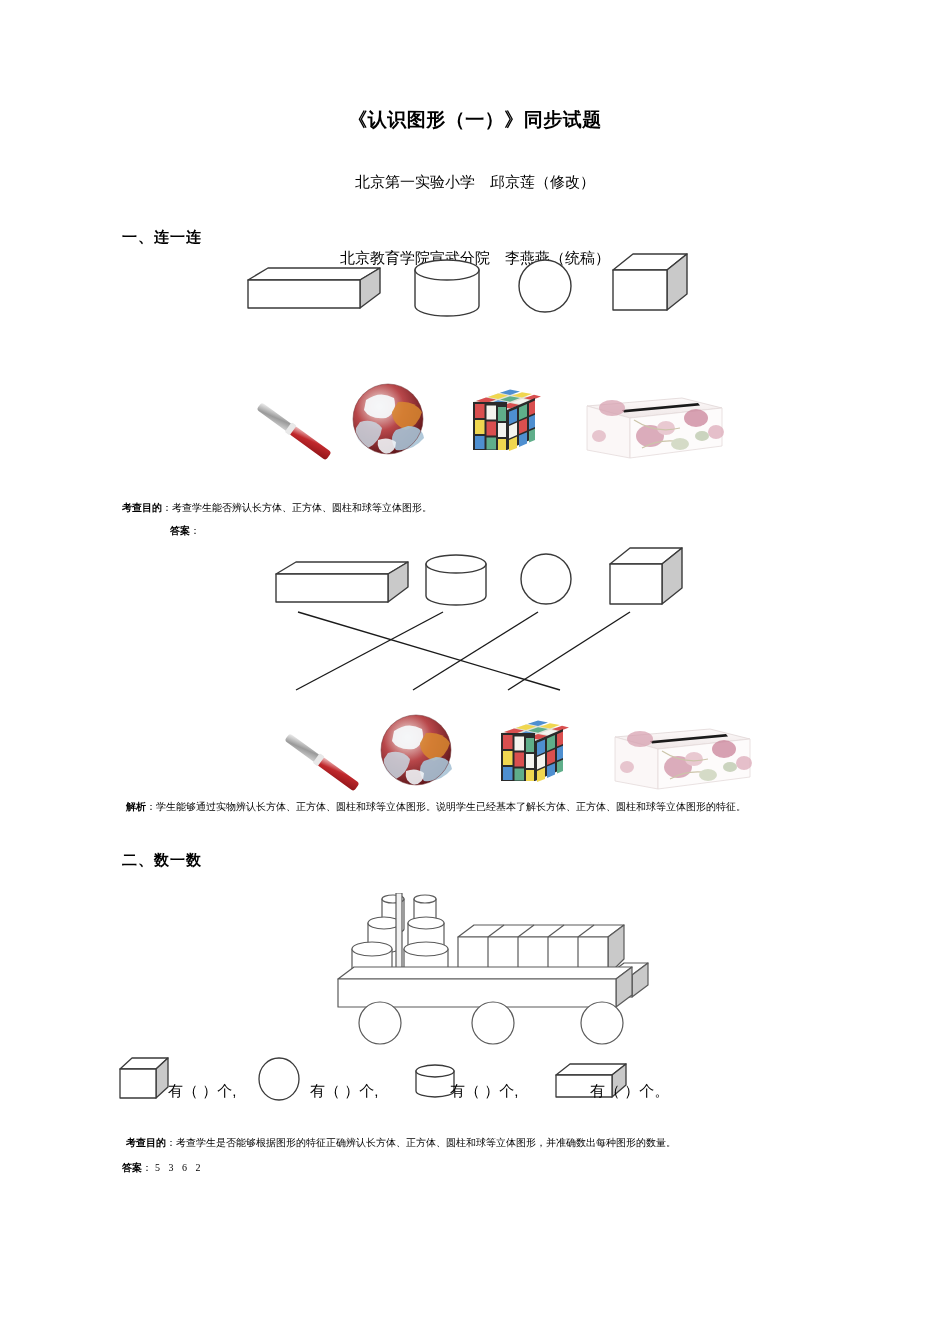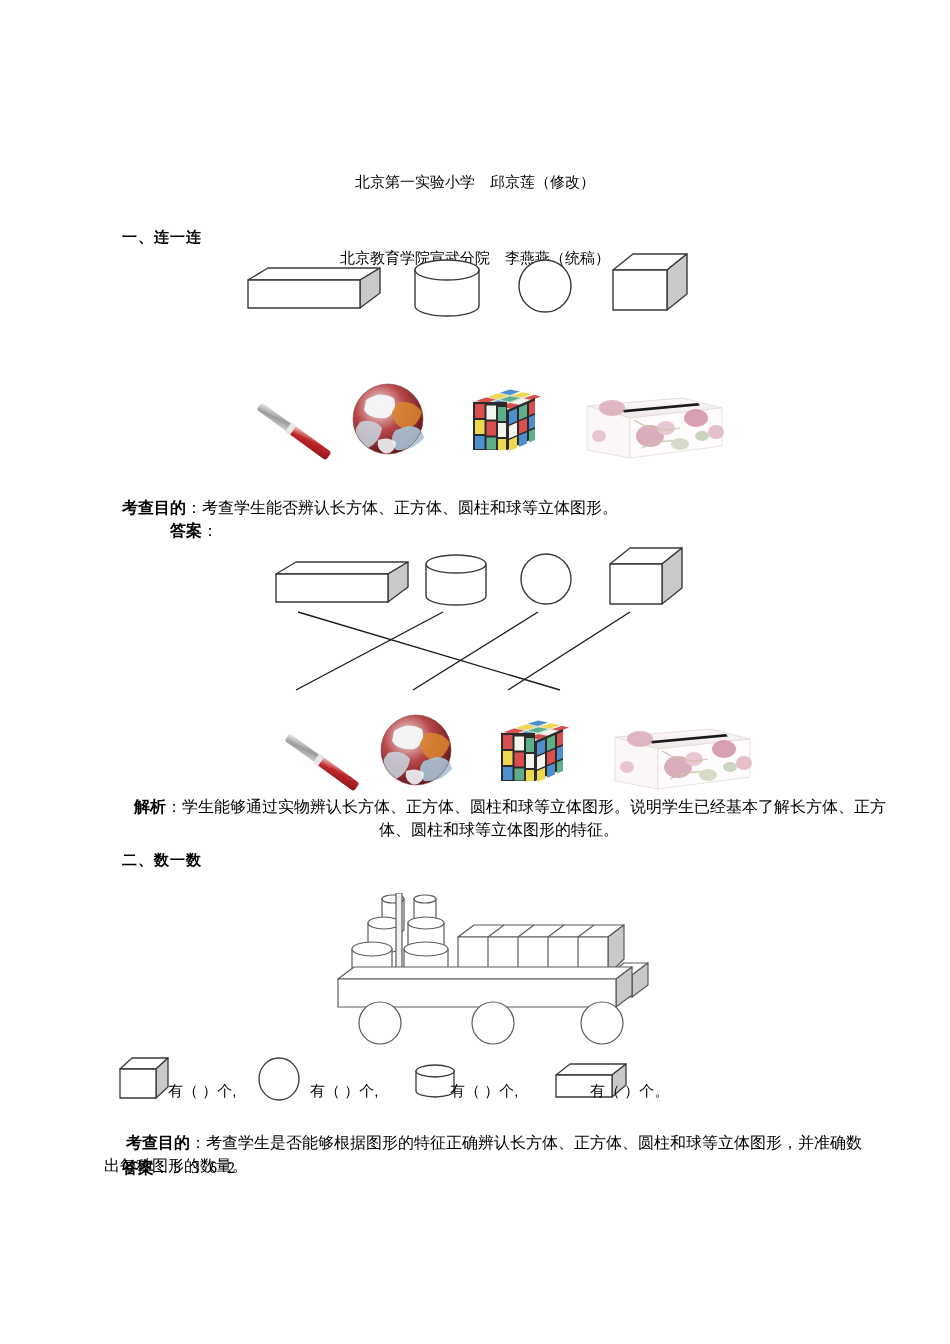--- a/index.html
+++ b/index.html
@@ -22,26 +22,26 @@
   .author-1 { top:145px; }
   .author-2 { top:173px; }
   .author-3 { top:201px;margin-top:48px; }
 
   .sec-head {
     position:absolute; font-size:15px; font-weight:bold; letter-spacing:1px;
   }
   .sec-1 { left:122px; top:228px; }
   .sec-2 { left:122px; top:851px; }
 
-  .para { position:absolute; font-size:16px; line-height:23px; }
+  .para { position:absolute; font-size:10px; line-height:23px; }
   .para b { font-weight:bold; }
 
   .p-goal1 { left:122px; top:496px; width:700px; }
   .p-ans1  { left:122px; top:519px;margin-left:48px; }
-  .p-analysis { left:104px; top:795px; width:790px; text-indent:22px;text-align:center; }
+  .p-analysis { left:104px; top:795px; width:790px; text-indent:22px; }
   .p-goal2 { left:104px; top:1131px; width:770px; text-indent:22px; }
   .p-ans2  { left:122px; top:1156px; }
   .ans-nums { font-family:"Liberation Serif","DejaVu Serif",serif; letter-spacing:3px; padding-left:3px; }
 
   
   .fig { position:absolute; }
   .fig svg { display:block; }
 
   .shapes-row-1 { left:230px; top:248px; }
   .objects-row-1 { left:230px; top:374px; }
@@ -57,20 +57,21 @@
   .ct-1 { left:168px; }
   .ct-2 { left:310px; }
   .ct-3 { left:450px; }
   .ct-4 { left:590px; }
 </style>
 </head>
 <body>
 
 <div class="page">
 
+  <div class="doc-title">《认识图形（一）》同步试题</div>
   <div class="author-line author-2">北京第一实验小学　邱京莲（修改）</div>
   <div class="author-line author-3">北京教育学院宣武分院　李燕燕（统稿）</div>
 
   <div class="sec-head sec-1">一、连一连</div>
 
   <div class="fig shapes-row-1">
     <svg width="480" height="80" viewBox="0 0 480 80">
       <g fill="#ffffff" stroke="#3a3a3a" stroke-width="1.4" stroke-linejoin="round">
 
         <g>

